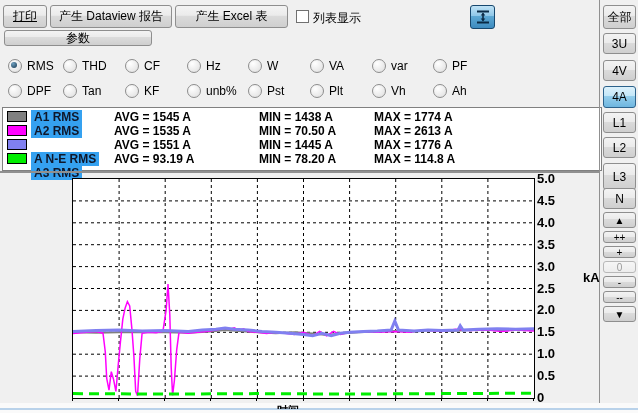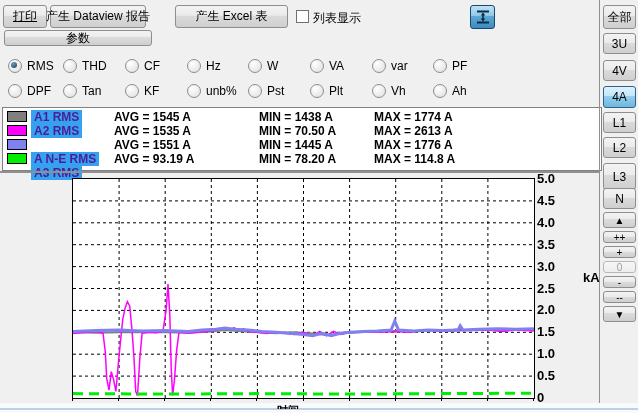--- a/index.html
+++ b/index.html
@@ -18,39 +18,39 @@
   .radio-item{position:absolute;display:flex;align-items:center;height:14px;}
   .radio{width:12px;height:12px;border-radius:50%;border:1px solid #8D8D8D;margin-right:5px;
        background:radial-gradient(circle at 35% 30%,#FFFFFF,#DDDDDD);position:relative;flex:0 0 auto;}
   .radio.sel::after{content:"";position:absolute;left:2px;top:2px;width:6px;height:6px;border-radius:50%;
        background:radial-gradient(circle at 35% 30%,#6FA0C0,#17364E);}
   .checkbox{position:absolute;width:13px;height:13px;background:#fff;border:1px solid #707070;box-sizing:border-box;}
   #legend-panel{position:absolute;left:2px;top:107px;width:598px;height:62px;background:#fff;
        border:1px solid #808080;}
   .leg-row{position:absolute;left:0;height:14px;width:100%;}
   .leg-swatch{position:absolute;left:4px;top:1px;width:20px;height:11px;border:1px solid #000;box-sizing:border-box;}
-  .leg-name{position:absolute;left:28px;top:0;font-weight:bold;color:#4c1d95;padding:0 3px;line-height:14px;}
+  .leg-name{position:absolute;left:28px;top:0;font-weight:bold;color:#0f172a;padding:0 3px;line-height:14px;}
   .leg-val{position:absolute;top:0;font-weight:bold;line-height:14px;}
   .divider-h{position:absolute;left:0;top:171px;width:600px;height:2px;background:#909090;}
   .divider-v{position:absolute;left:599px;top:0;width:1px;height:403px;background:#909090;}
   #plot{position:absolute;left:72px;top:178px;width:461px;height:219px;background:#fff;border:1px solid #000;}
   #plot svg{position:absolute;left:0;top:0;width:100%;height:100%;}
   .ytick{position:absolute;left:537px;width:40px;font-weight:bold;font-size:13px;}
   .xtick{position:absolute;top:398px;width:1px;height:3px;background:#000;}
   #unit-label{position:absolute;left:583px;top:270px;font-weight:bold;font-size:13px;}
   #bottom-strip{position:absolute;left:0;top:403px;width:638px;height:10px;background:#FAFAFA;}
   #bottom-strip .blue-line{position:absolute;left:0;top:5px;width:638px;height:2px;background:#B9D2EA;}
   #clipped-label{position:absolute;left:277px;top:405px;height:4px;overflow:hidden;
        font-size:11px;font-weight:bold;line-height:11px;color:#000;}
 </style>
 </head>
 <body>
 
 <div class="btn" style="left:3px;top:5px;width:44px;height:23px;text-decoration:underline;">打印</div>
-<div class="btn" style="left:50px;top:5px;width:96px;height:23px;">产生 Dataview 报告</div>
+<div class="btn" style="left:50px;top:5px;width:122px;height:23px;">产生 Dataview 报告</div>
 <div class="btn" style="left:175px;top:5px;width:113px;height:23px;">产生 Excel 表</div>
 <span class="checkbox" style="left:296px;top:10px;"></span>
 <span class="abs" style="left:313px;top:10px;">列表显示</span>
 <div class="btn iconbtn" style="left:470px;top:5px;width:25px;height:24px;">
   <span style="display:flex;">
     <svg width="16" height="16" viewBox="0 0 16 16">
       <line x1="2" y1="2.5" x2="14" y2="2.5" stroke="#0A2A45" stroke-width="2"></line>
       <line x1="2" y1="13.5" x2="14" y2="13.5" stroke="#0A2A45" stroke-width="2"></line>
       <line x1="8" y1="4.5" x2="8" y2="11.5" stroke="#0A2A45" stroke-width="1.6"></line>
       <polygon points="8,3.5 5.7,6.5 10.3,6.5" fill="#0A2A45"></polygon>

